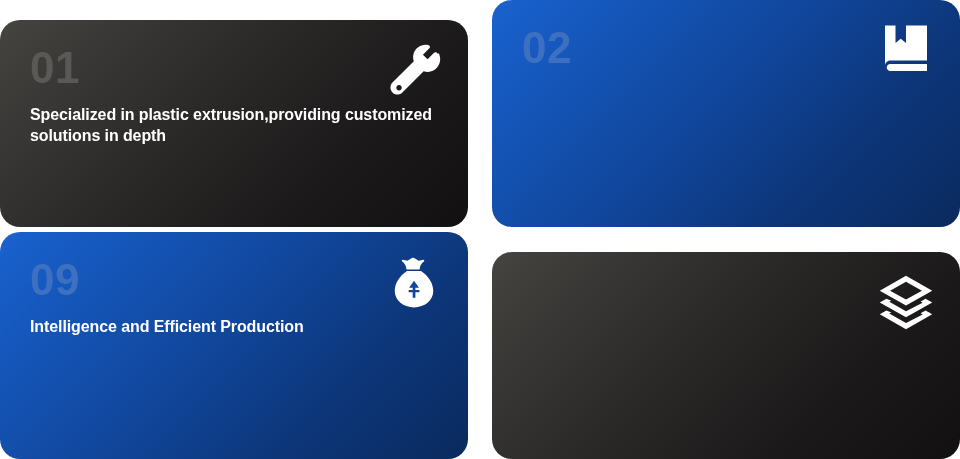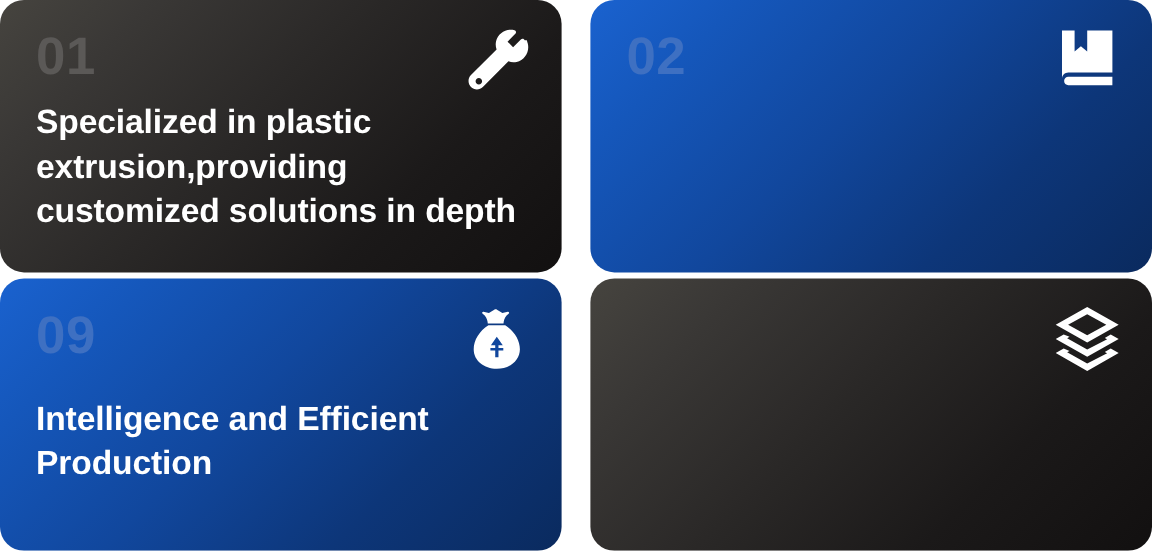--- a/index.html
+++ b/index.html
@@ -32,41 +32,41 @@
     box-sizing: border-box;
     padding: 26px 30px 20px 18px;
     display: flex;
     flex-direction: column;
     justify-content: flex-start;
   }
 
   
   .card.dark {
     background: linear-gradient(135deg, #46443f 0%, #3a3836 18%, #2a2827 45%, #1b1919 72%, #121010 100%);
+    margin-top: 20px;
   }
   
   .card.blue {
     background: linear-gradient(135deg, #1a62cf 0%, #1557bb 18%, #11479d 45%, #0d3679 72%, #0a2a5e 100%);
-    gap: 15px;
   }
 
   .card-number {
     font-size: 44px;
     font-weight: 700;
     line-height: 1;
     letter-spacing: 0.5px;
     margin: 0 0 14px 12px;
     user-select: none;
   }
   .card.dark .card-number { color: #5b5957; }
   .card.blue .card-number { color: #3e70c2; }
 
   .card-text {
     margin: 0 0 0 12px;
-    font-size: 28px;
+    font-size: 16px;
     font-weight: 700;
     line-height: 1.32;
     color: #ffffff;
     letter-spacing: -0.1px;
     max-width: 420px;
     white-space: pre-line;
   }
 
   .card-icon {
     position: absolute;

